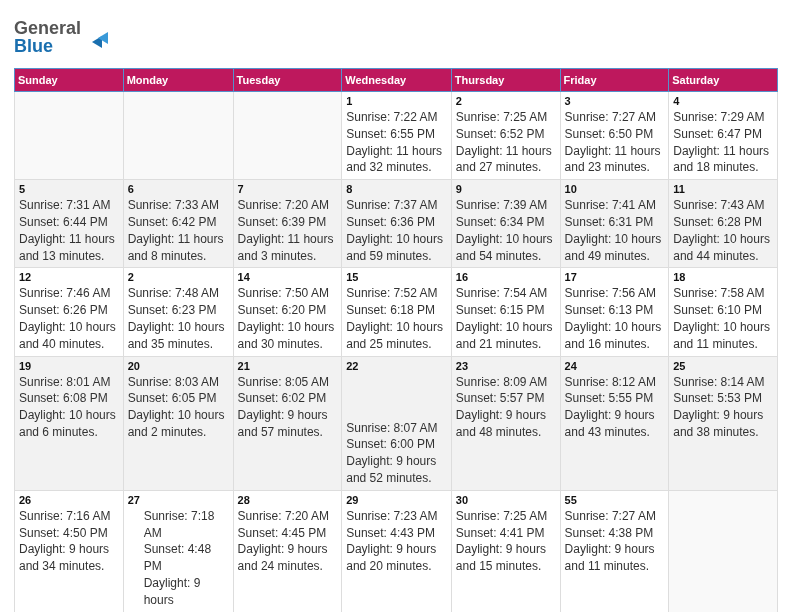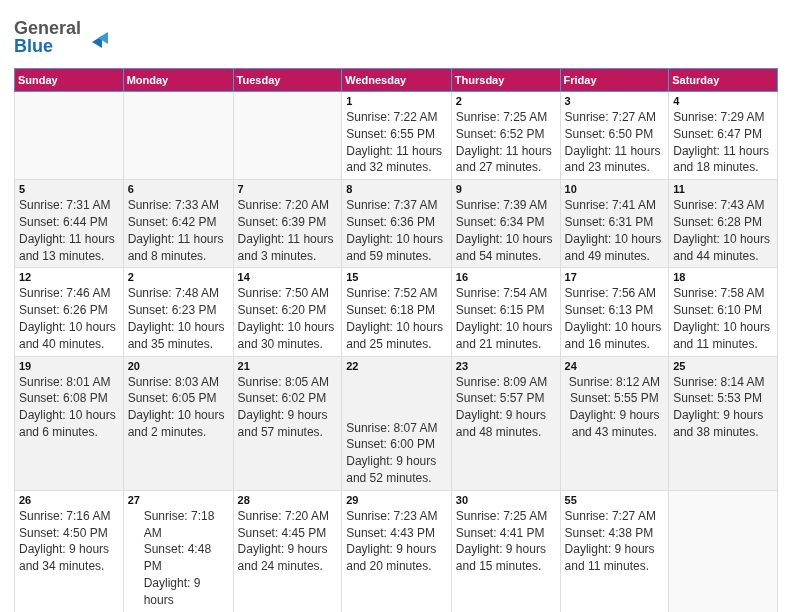--- a/index.html
+++ b/index.html
@@ -285,21 +285,21 @@
           </td>
           <td>
             <div class="day-num">23</div>
             <div class="day-info" style="white-space: pre-line;">Sunrise: 8:09 AM
 Sunset: 5:57 PM
 Daylight: 9 hours
 and 48 minutes.</div>
           </td>
           <td>
             <div class="day-num">24</div>
-            <div class="day-info" style="white-space: pre-line; text-align: center;">Sunrise: 8:12 AM
+            <div class="day-info" style="white-space: pre-line;">Sunrise: 8:12 AM
 Sunset: 5:55 PM
 Daylight: 9 hours
 and 43 minutes.</div>
           </td>
           <td>
             <div class="day-num">25</div>
             <div class="day-info" style="white-space: pre-line;">Sunrise: 8:14 AM
 Sunset: 5:53 PM
 Daylight: 9 hours
 and 38 minutes.</div>

